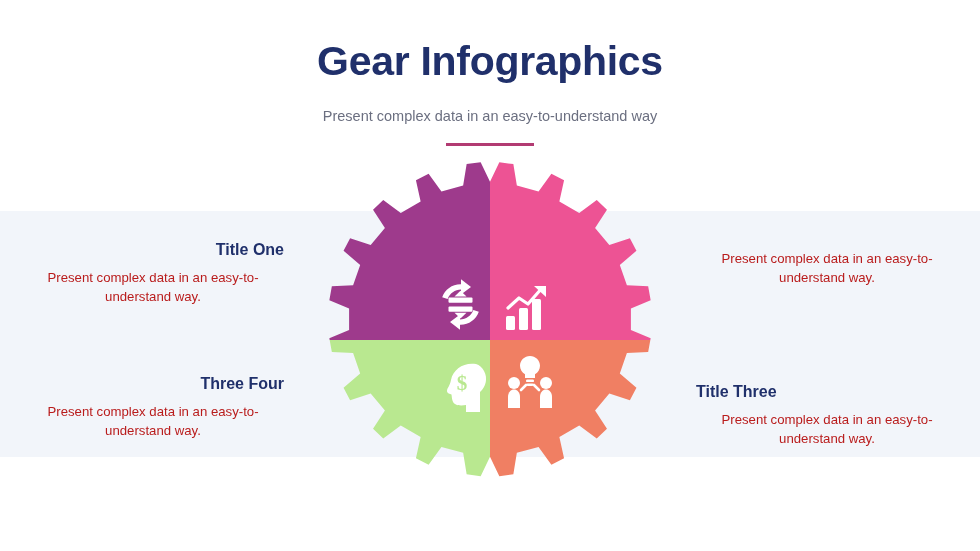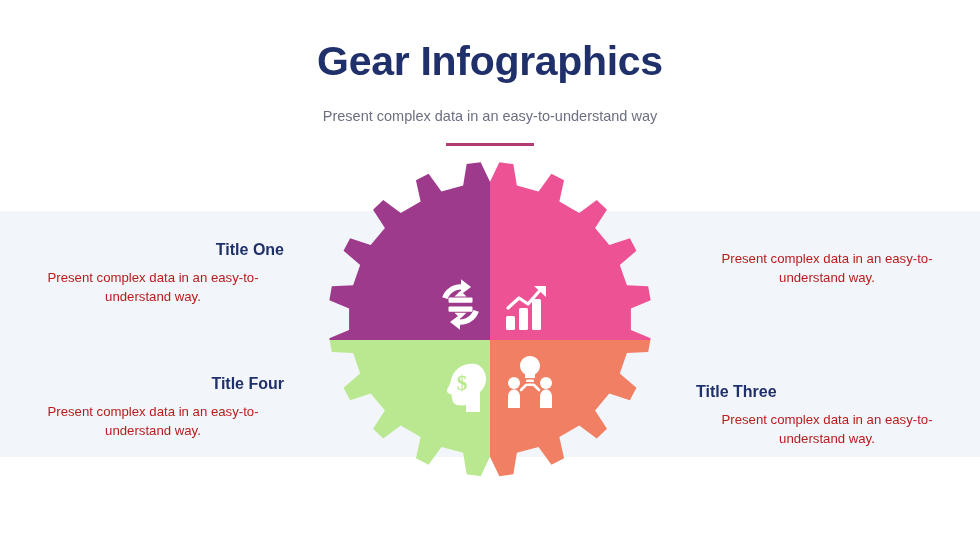--- a/index.html
+++ b/index.html
@@ -174,21 +174,21 @@
       </g>
     </svg>
   </div>
 
   <div class="txt-block left" id="blk-one">
     <p class="blk-title">Title One</p>
     <p class="blk-desc">Present complex data in an easy-to-understand way.</p>
   </div>
 
   <div class="txt-block left" id="blk-four">
-    <p class="blk-title">Title Four</p>
+    <p class="blk-title">Three Four</p>
     <p class="blk-desc">Present complex data in an easy-to-understand way.</p>
   </div>
 
   <div class="txt-block right" id="blk-two">
     <p class="blk-desc">Present complex data in an easy-to-understand way.</p>
   </div>
 
   <div class="txt-block right" id="blk-three">
     <p class="blk-title">Title Three</p>
     <p class="blk-desc">Present complex data in an easy-to-understand way.</p>

